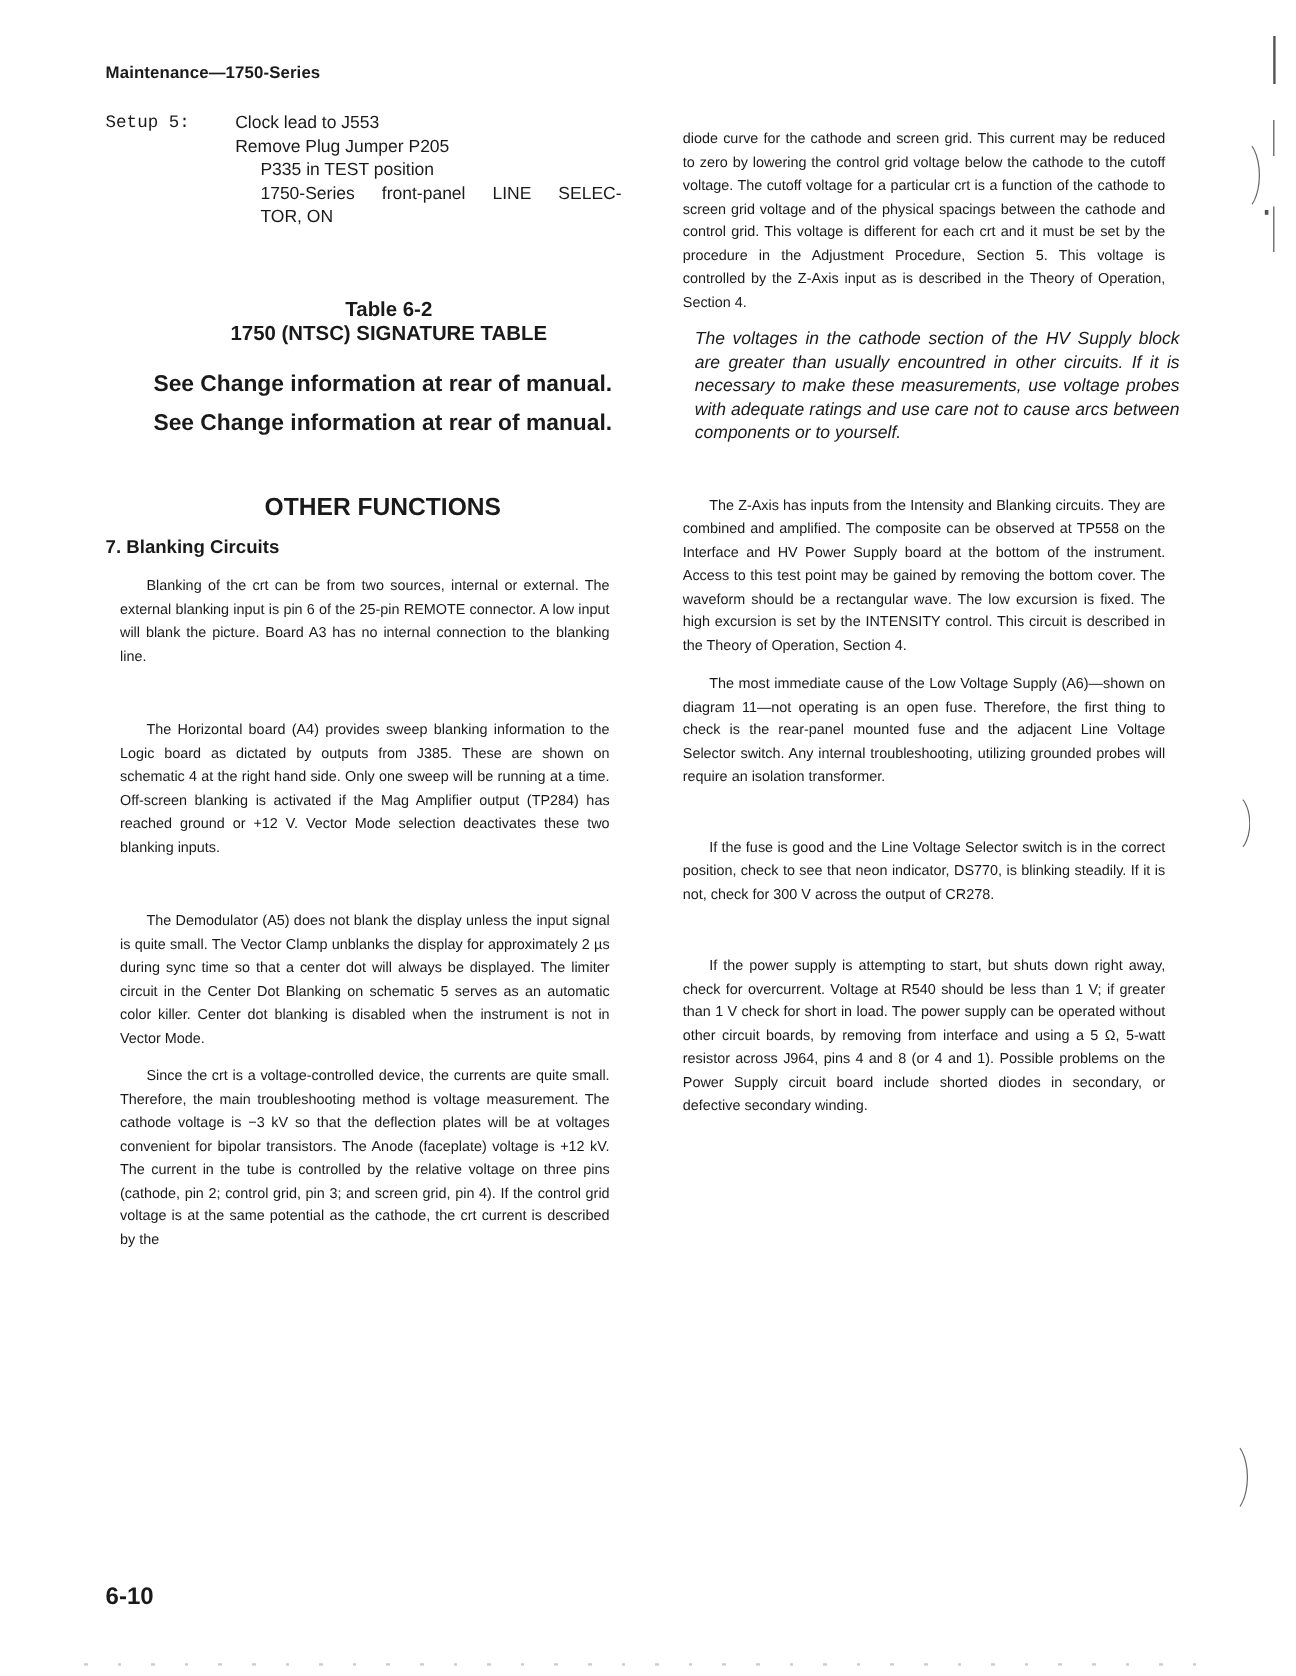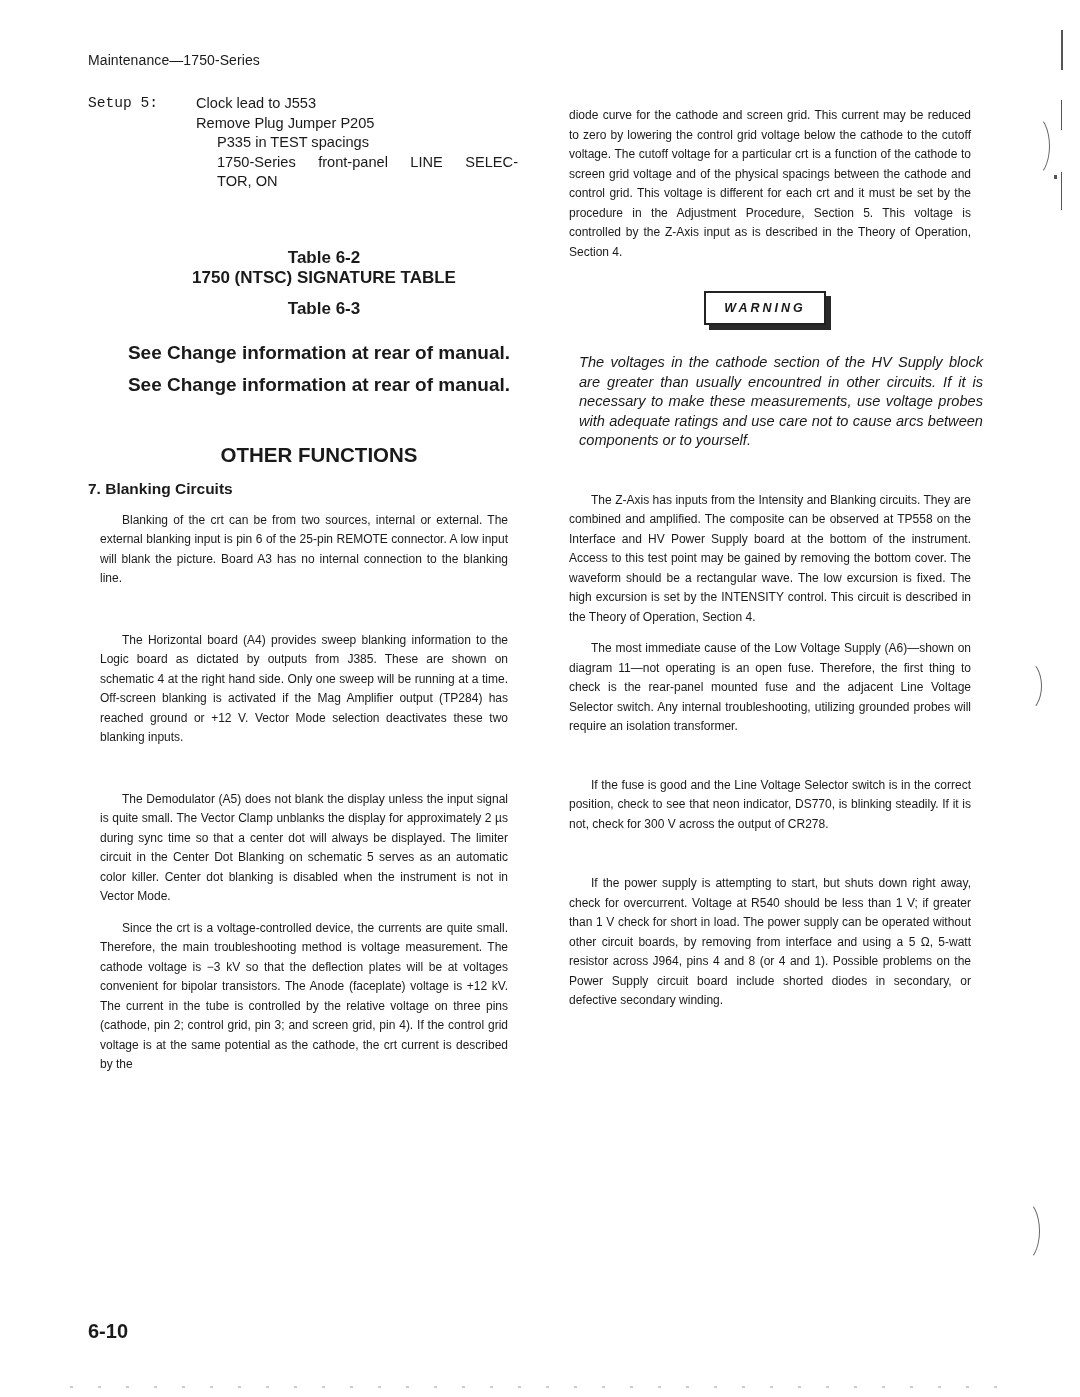--- a/index.html
+++ b/index.html
@@ -2,21 +2,21 @@
 <html><head>
 <meta charset="utf-8">
 <style>
   html, body { margin: 0; padding: 0; background: #ffffff; }
   body {
     width: 1080px; height: 1397px; position: relative; overflow: hidden;
     font-family: "Liberation Sans", sans-serif; color: #1a1a1a;
   }
   .running-head {
     position: absolute; left: 88px; top: 52px;
-    font-size: 14px; font-weight: normal; letter-spacing: 0.1px;
+    font-size: 14px; font-weight: bold; letter-spacing: 0.1px;
   }
   .col-left { position: absolute; left: 88px; top: 94px; width: 432px; }
   .col-right { position: absolute; left: 557px; top: 94px; width: 426px; }
 
   .setup { position: relative; font-size: 14.6px; line-height: 19.5px; height: 124px; }
   .setup-label { position: absolute; left: 0; top: 0; font-family: Liberation Mono, monospace; }
   .setup-steps { position: absolute; left: 108px; top: 0; width: 322px; }
   .setup-steps .indent { padding-left: 21px; }
   .setup-steps .justify-line { text-align: justify; text-align-last: justify; }
 
@@ -62,55 +62,51 @@
 <body>
 
 <div class="running-head">Maintenance—1750-Series</div>
 
 <div class="col-left">
   <div class="setup">
     <span class="setup-label">Setup 5:</span>
     <div class="setup-steps">
       <div>Clock lead to J553</div>
       <div>Remove Plug Jumper P205</div>
-      <div class="indent">P335 in TEST spacings</div>
+      <div class="indent">P335 in TEST position</div>
       <div class="indent justify-line">1750-Series front-panel LINE SELEC-</div>
       <div class="indent">TOR, ON</div>
     </div>
   </div>
 
   <div class="table-ref-block">
     <div class="table-ref">
       <div>Table 6-2</div>
       <div>1750 (NTSC) SIGNATURE TABLE</div>
     </div>
     <div class="table-ref">
-      <div>Table 6-3</div>
     </div>
   </div>
 
   <div class="change-note first">See Change information at rear of manual.</div>
   <div class="change-note second">See Change information at rear of manual.</div>
 
   <div class="section-title">OTHER FUNCTIONS</div>
 
   <div class="subhead" style="margin-top:12px;">7. Blanking Circuits</div>
   <p class="body" style="margin-top:12px;">Blanking of the crt can be from two sources, internal or external. The external blanking input is pin 6 of the 25-pin REMOTE connector. A low input will blank the picture. Board A3 has no internal connection to the blanking line.</p>
   <p class="body" style="margin-top:42px;">The Horizontal board (A4) provides sweep blanking in­formation to the Logic board as dictated by outputs from J385. These are shown on schematic 4 at the right hand side. Only one sweep will be running at a time. Off-screen blanking is activated if the Mag Amplifier output (TP284) has reached ground or +12 V. Vector Mode selection deacti­vates these two blanking inputs.</p>
   <p class="body" style="margin-top:42px;">The Demodulator (A5) does not blank the display unless the input signal is quite small. The Vector Clamp unblanks the display for approximately 2 µs during sync time so that a center dot will always be displayed. The limiter circuit in the Center Dot Blanking on schematic 5 serves as an automatic color killer. Center dot blanking is disabled when the instru­ment is not in Vector Mode.</p>
 
   <p class="body" style="margin-top:12px;">Since the crt is a voltage-controlled device, the currents are quite small. Therefore, the main troubleshooting method is voltage measurement. The cathode voltage is −3 kV so that the deflection plates will be at voltages convenient for bipolar transistors. The Anode (faceplate) voltage is +12 kV. The current in the tube is controlled by the relative voltage on three pins (cathode, pin 2; control grid, pin 3; and screen grid, pin 4). If the control grid voltage is at the same potential as the cathode, the crt current is described by the</p>
 </div>
 
 <div class="col-right">
   <p class="body" style="text-indent:0;">diode curve for the cathode and screen grid. This current may be reduced to zero by lowering the control grid voltage below the cathode to the cutoff voltage. The cutoff voltage for a particular crt is a function of the cathode to screen grid voltage and of the physical spacings between the cathode and control grid. This voltage is different for each crt and it must be set by the procedure in the Adjustment Procedure, Section 5. This voltage is controlled by the Z-Axis input as is described in the Theory of Operation, Section 4.</p>
 
-  <div class="warning-wrap">
-    <div class="warning-box">WARNING</div>
-  </div>
   <p class="warning-text" style="margin-top:6px;">The voltages in the cathode section of the HV Supply block are greater than usually encountred in other cir­cuits. If it is necessary to make these measurements, use voltage probes with adequate ratings and use care not to cause arcs between components or to yourself.</p>
 
   <p class="body" style="margin-top:40px;">The Z-Axis has inputs from the Intensity and Blanking circuits. They are combined and amplified. The composite can be observed at TP558 on the Interface and HV Power Supply board at the bottom of the instrument. Access to this test point may be gained by removing the bottom cover. The waveform should be a rectangular wave. The low ex­cursion is fixed. The high excursion is set by the INTENSITY control. This circuit is described in the Theory of Operation, Section 4.</p>
 
   <p class="body" style="margin-top:10px;">The most immediate cause of the Low Voltage Supply (A6)—shown on diagram 11—not operating is an open fuse. Therefore, the first thing to check is the rear-panel mounted fuse and the adjacent Line Voltage Selector switch. Any internal troubleshooting, utilizing grounded probes will require an isolation transformer.</p>
   <p class="body" style="margin-top:39px;">If the fuse is good and the Line Voltage Selector switch is in the correct position, check to see that neon indicator, DS770, is blinking steadily. If it is not, check for 300 V across the output of CR278.</p>
   <p class="body" style="margin-top:40px;">If the power supply is attempting to start, but shuts down right away, check for overcurrent. Voltage at R540 should be less than 1 V; if greater than 1 V check for short in load. The power supply can be operated without other circuit boards, by removing from interface and using a 5 Ω, 5-watt resistor across J964, pins 4 and 8 (or 4 and 1). Possi­ble problems on the Power Supply circuit board include shorted diodes in secondary, or defective secondary winding.</p>
 </div>
 
 <div class="page-number">6-10</div>

